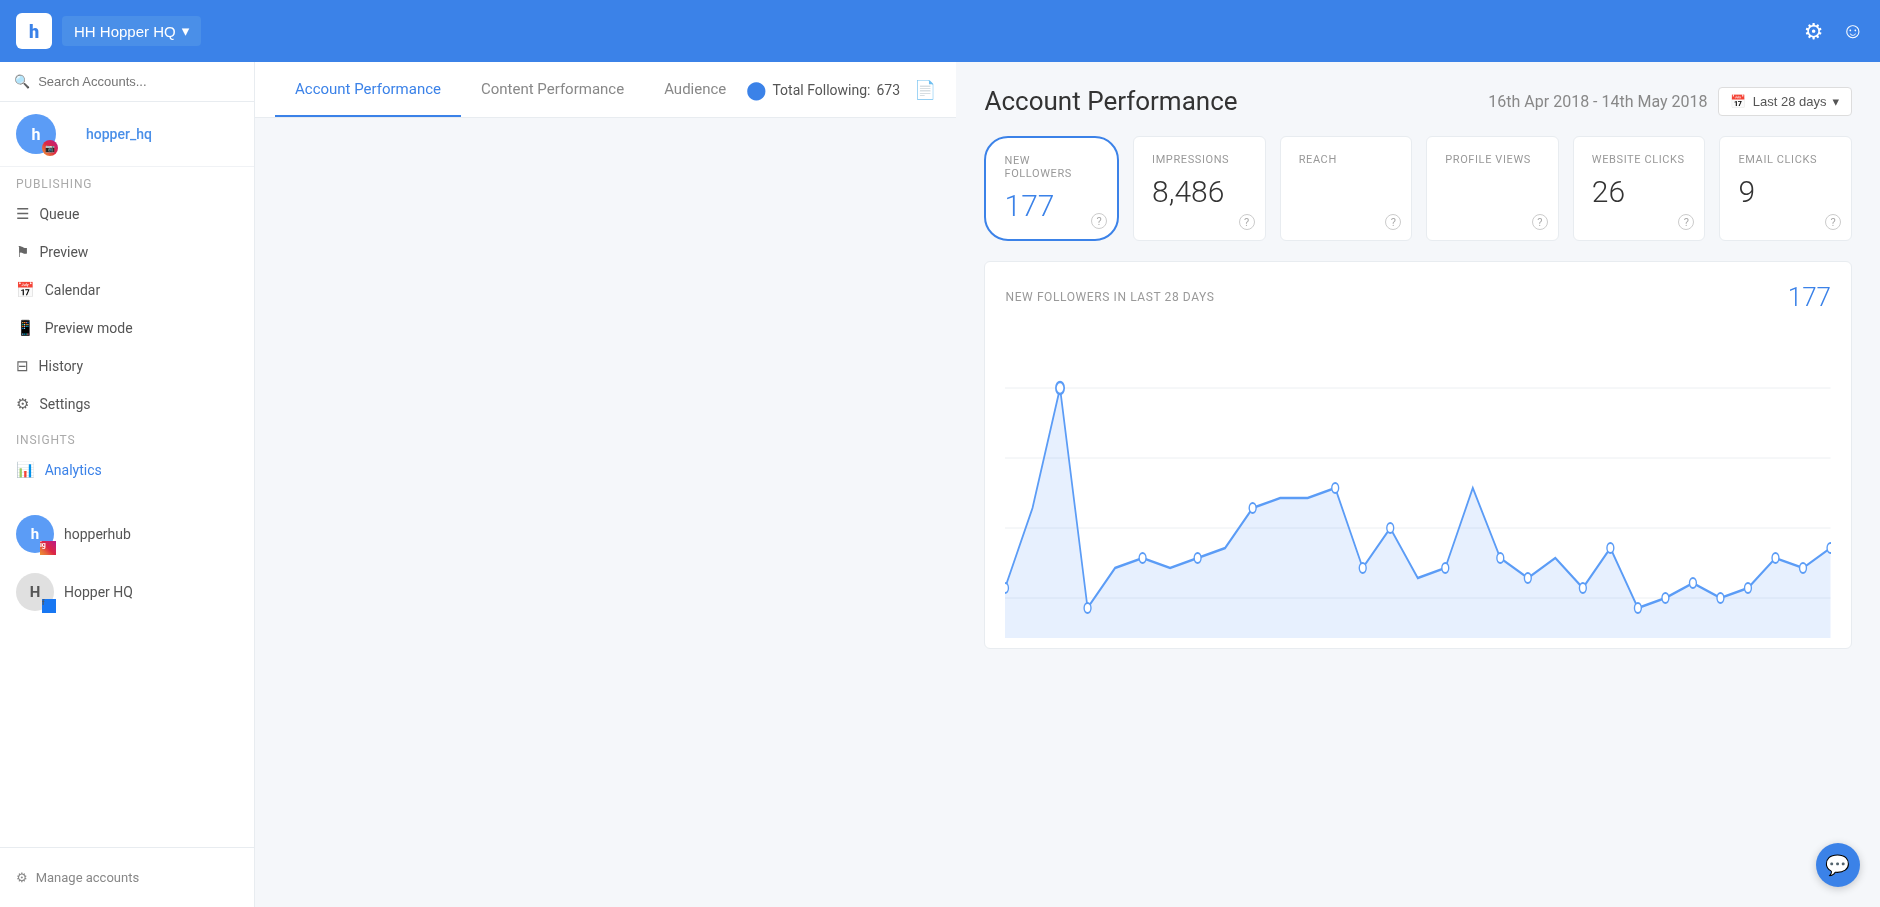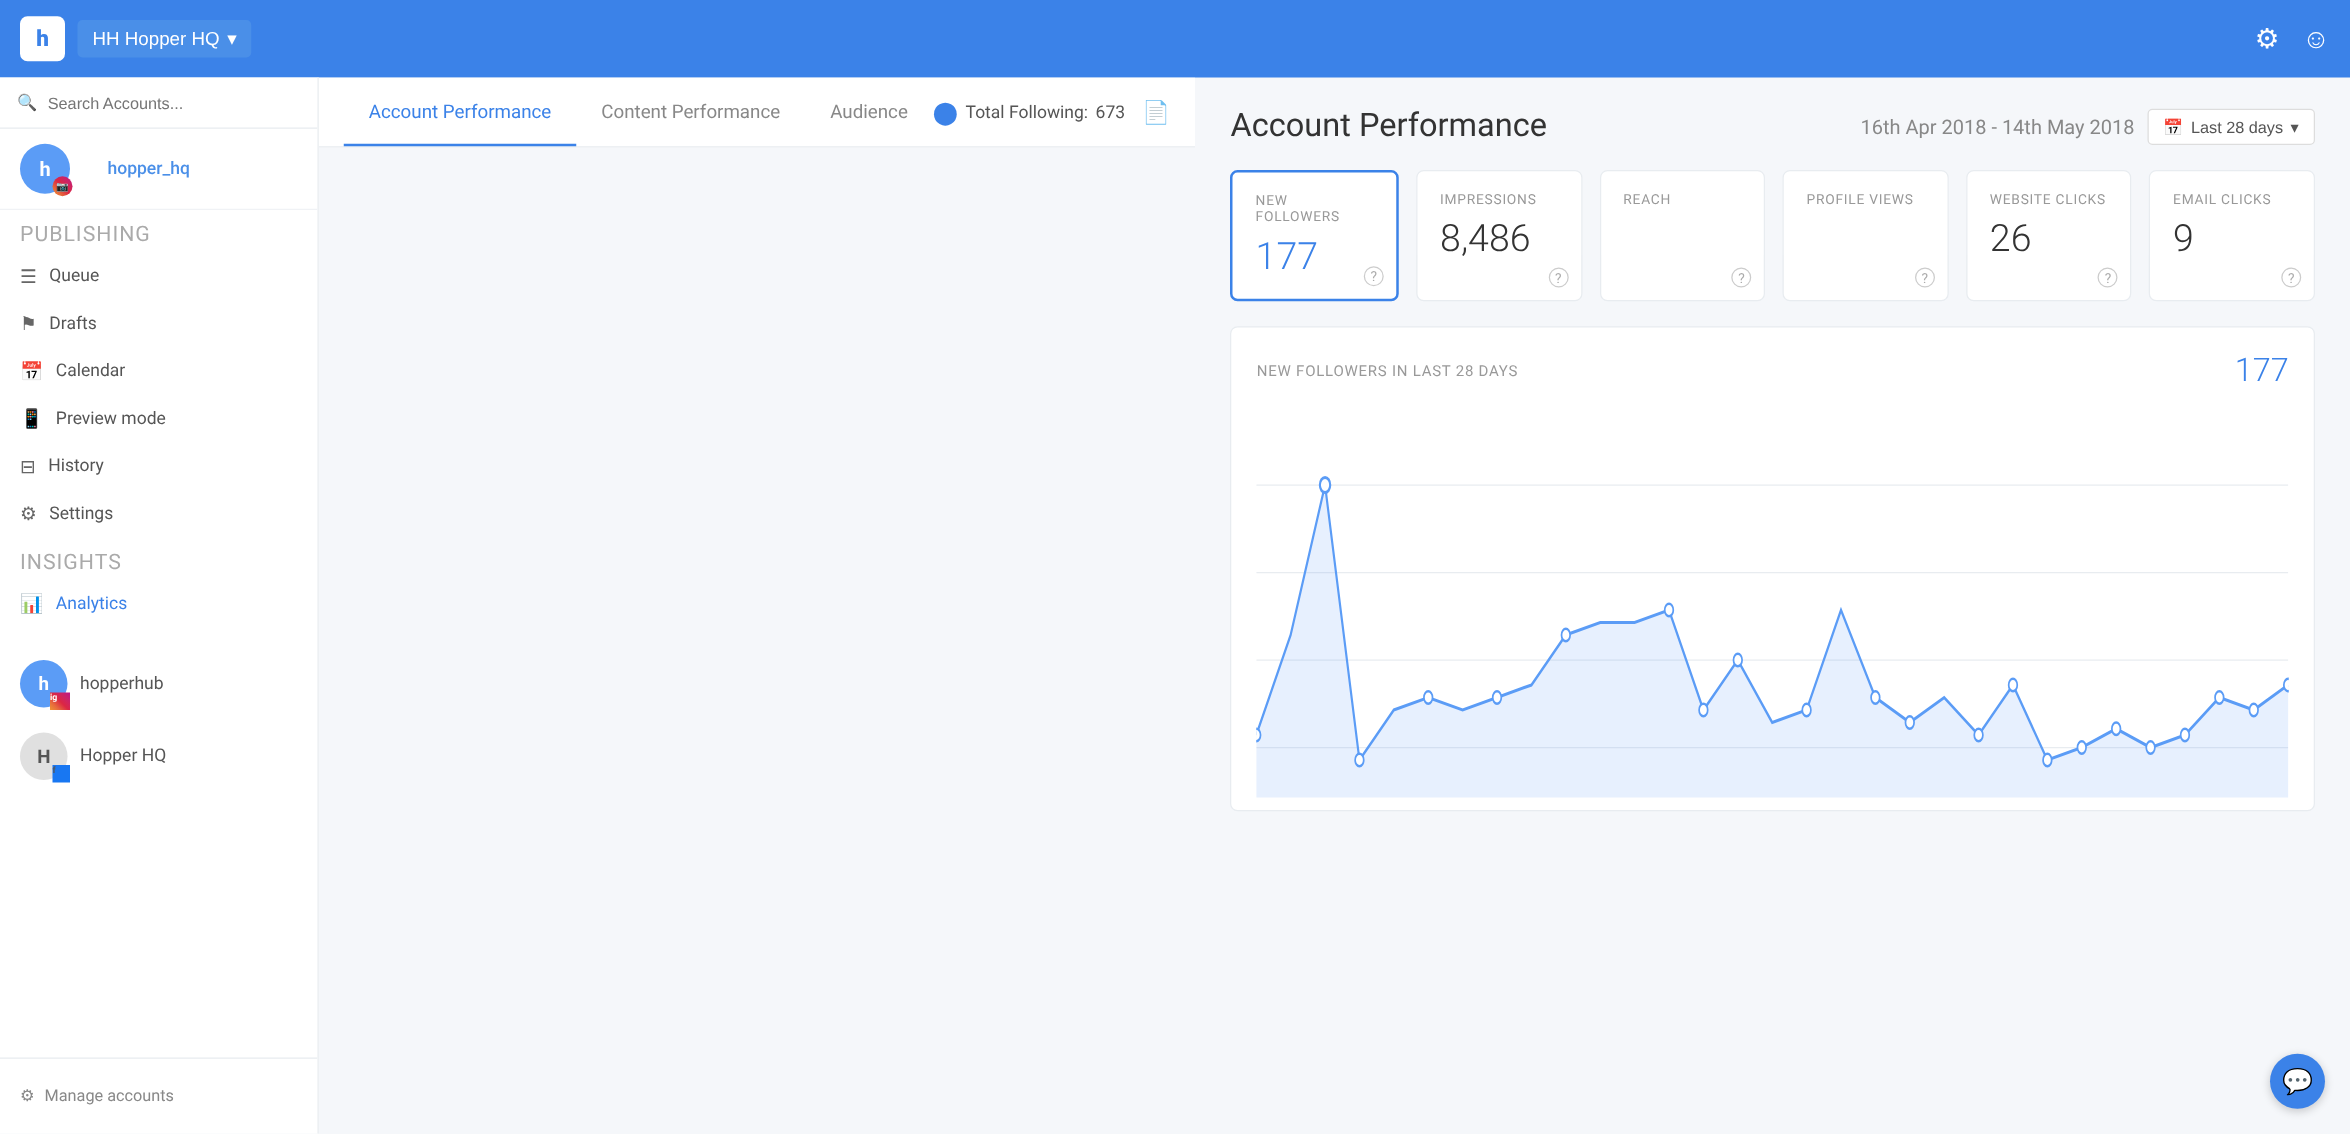--- a/index.html
+++ b/index.html
@@ -76,21 +76,21 @@
       width: 16px; height: 16px; border-radius: 50%;
       display: flex; align-items: center; justify-content: center;
       font-size: 8px; font-weight: bold; color: white;
     }
     .badge-instagram { background: linear-gradient(45deg, #f09433, #e6683c, #dc2743, #cc2366, #bc1888); }
     .badge-facebook { background: #1877f2; }
     .account-name { font-size: 14px; color: #4a8fe8; font-weight: 500; margin-left: 20px; }
 
     .nav-section-label {
       padding: 10px 16px 4px;
-      font-size: 17px; color: #aaa; text-transform: uppercase; letter-spacing: 0.8px;
+      font-size: 12px; color: #aaa; text-transform: uppercase; letter-spacing: 0.8px;
     }
     .nav-item {
       display: flex; align-items: center; gap: 10px;
       padding: 10px 16px;
       cursor: pointer;
       font-size: 14px;
       color: #555;
     }
     .nav-item.active { color: #3b82e8; }
     .nav-item .nav-icon-small { font-size: 15px; color: #666; }
@@ -145,21 +145,21 @@
       padding: 6px 12px; font-size: 13px; color: #555;
       display: flex; align-items: center; gap: 6px; cursor: pointer;
     }
 
     
     .metrics-row { display: flex; gap: 14px; margin-bottom: 20px; }
     .metric-card {
       flex: 1; background: white; border: 1px solid #e8ecf0; border-radius: 6px;
       padding: 16px 18px; position: relative;
     }
-    .metric-card.active { border-color: #3b82e8; border-width: 2px; }
+    .metric-card.active { border-color: #3b82e8; border-width: 2px; border-radius: 24px; }
     .metric-label { font-size: 11px; color: #999; text-transform: uppercase; letter-spacing: 0.6px; margin-bottom: 8px; }
     .metric-value { font-size: 30px; font-weight: 300; color: #333; }
     .metric-card.active .metric-value { color: #3b82e8; }
     .metric-help {
       position: absolute; bottom: 10px; right: 10px;
       width: 16px; height: 16px; border-radius: 50%;
       border: 1px solid #ccc; color: #aaa; font-size: 11px;
       display: flex; align-items: center; justify-content: center; cursor: pointer;
     }
 
@@ -239,21 +239,21 @@
     </div>
 
     <div class="nav-section-label">PUBLISHING</div>
 
     <div class="nav-item">
       <span class="nav-icon-small">☰</span>
       <span>Queue</span>
     </div>
     <div class="nav-item">
       <span class="nav-icon-small">⚑</span>
-      <span>Drafts</span>
+      <span>Preview</span>
     </div>
     <div class="nav-item">
       <span class="nav-icon-small">📅</span>
       <span>Calendar</span>
     </div>
     <div class="nav-item">
       <span class="nav-icon-small">📱</span>
       <span>Preview mode</span>
     </div>
     <div class="nav-item">

